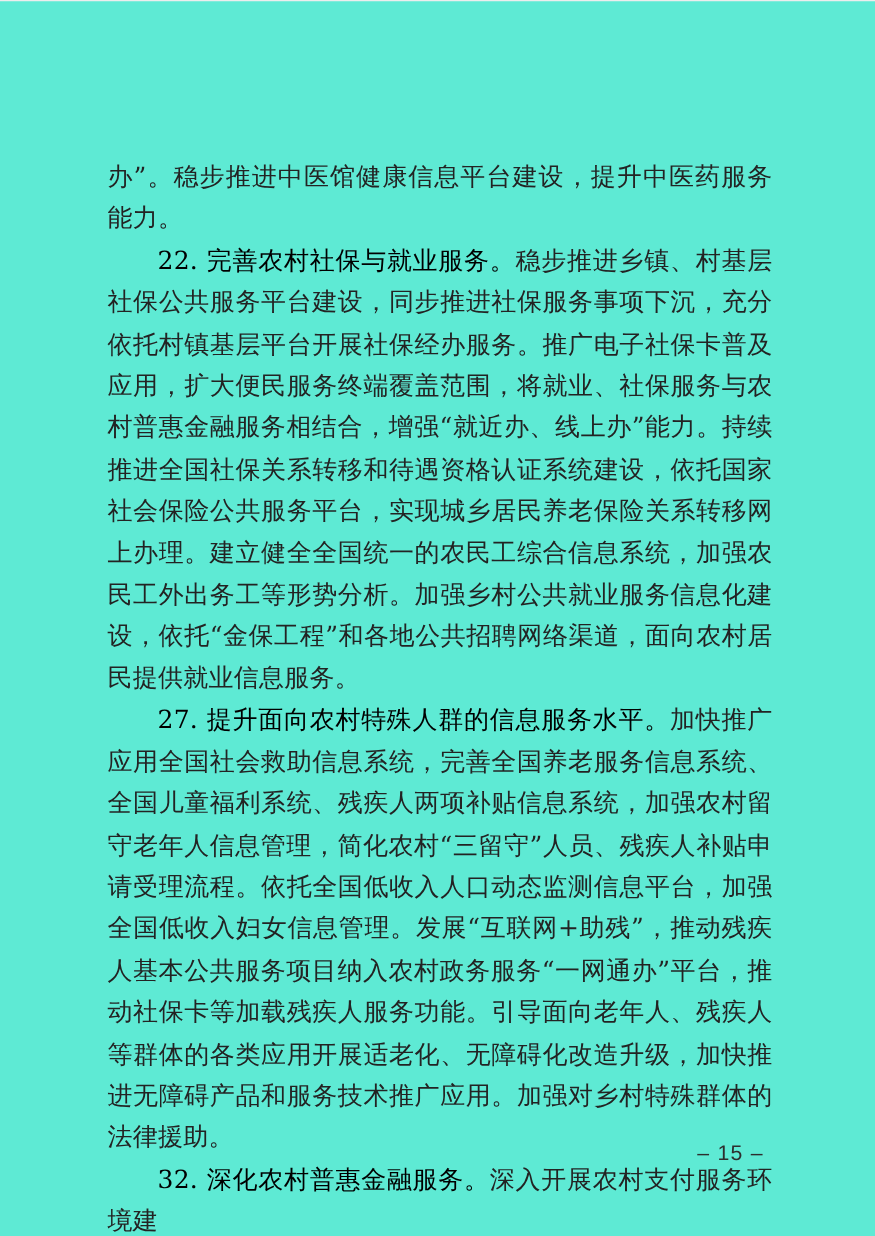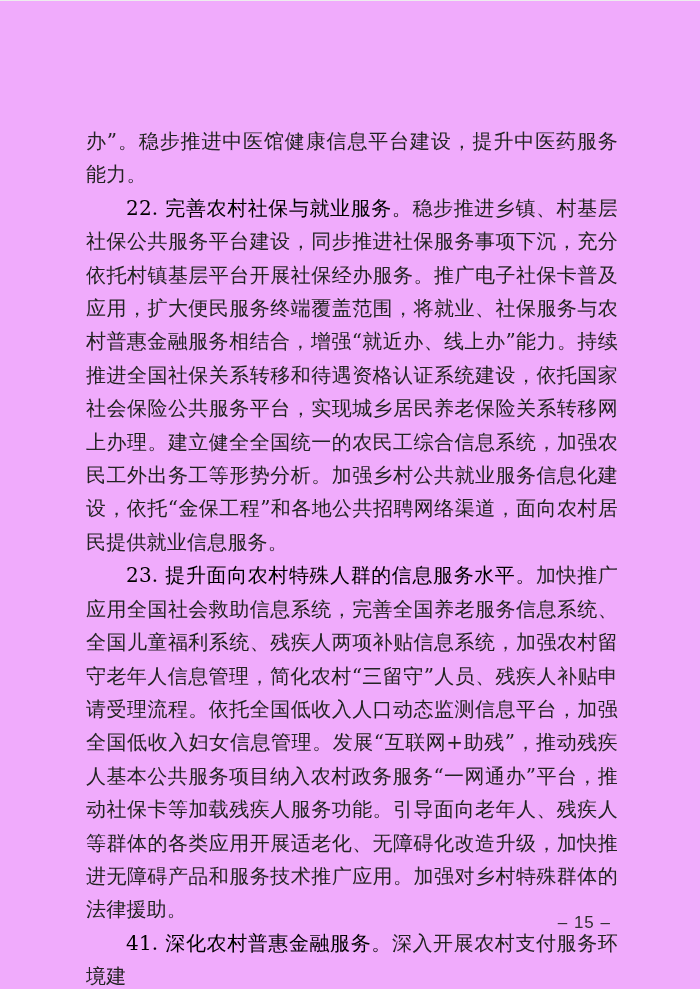--- a/index.html
+++ b/index.html
@@ -10,21 +10,21 @@
     width: 700px;
     height: 989px;
     background: #ffffff;
     position: relative;
     overflow: hidden;
     font-family: "DejaVu Serif", "Liberation Serif", serif;
   }
   .page {
     position: absolute;
     inset: 0;
-    background: #f0abfc;
+    background: #5eead4;
     border-top: 1px solid #ededed;
   }
   .content {
     position: absolute;
     left: 86px;
     top: 124px;
     width: 532px;
   }
   .para {
     margin: 0;
@@ -57,20 +57,20 @@
 </head>
 <body>
 
 <div class="page">
   <div class="content">
 
     <p class="para no-indent"><span class="lead"></span><span>办”。稳步推进中医馆健康信息平台建设，提升中医药服务能力。</span></p>
 
     <p class="para"><span class="lead">22. 完善农村社保与就业服务。</span><span>稳步推进乡镇、村基层社保公共服务平台建设，同步推进社保服务事项下沉，充分依托村镇基层平台开展社保经办服务。推广电子社保卡普及应用，扩大便民服务终端覆盖范围，将就业、社保服务与农村普惠金融服务相结合，增强“就近办、线上办”能力。持续推进全国社保关系转移和待遇资格认证系统建设，依托国家社会保险公共服务平台，实现城乡居民养老保险关系转移网上办理。建立健全全国统一的农民工综合信息系统，加强农民工外出务工等形势分析。加强乡村公共就业服务信息化建设，依托“金保工程”和各地公共招聘网络渠道，面向农村居民提供就业信息服务。</span></p>
 
-    <p class="para"><span class="lead">23. 提升面向农村特殊人群的信息服务水平。</span><span>加快推广应用全国社会救助信息系统，完善全国养老服务信息系统、全国儿童福利系统、残疾人两项补贴信息系统，加强农村留守老年人信息管理，简化农村“三留守”人员、残疾人补贴申请受理流程。依托全国低收入人口动态监测信息平台，加强全国低收入妇女信息管理。发展“互联网+助残”，推动残疾人基本公共服务项目纳入农村政务服务“一网通办”平台，推动社保卡等加载残疾人服务功能。引导面向老年人、残疾人等群体的各类应用开展适老化、无障碍化改造升级，加快推进无障碍产品和服务技术推广应用。加强对乡村特殊群体的法律援助。</span></p>
+    <p class="para"><span class="lead">27. 提升面向农村特殊人群的信息服务水平。</span><span>加快推广应用全国社会救助信息系统，完善全国养老服务信息系统、全国儿童福利系统、残疾人两项补贴信息系统，加强农村留守老年人信息管理，简化农村“三留守”人员、残疾人补贴申请受理流程。依托全国低收入人口动态监测信息平台，加强全国低收入妇女信息管理。发展“互联网+助残”，推动残疾人基本公共服务项目纳入农村政务服务“一网通办”平台，推动社保卡等加载残疾人服务功能。引导面向老年人、残疾人等群体的各类应用开展适老化、无障碍化改造升级，加快推进无障碍产品和服务技术推广应用。加强对乡村特殊群体的法律援助。</span></p>
 
-    <p class="para"><span class="lead">41. 深化农村普惠金融服务。</span><span>深入开展农村支付服务环境建</span></p>
+    <p class="para"><span class="lead">32. 深化农村普惠金融服务。</span><span>深入开展农村支付服务环境建</span></p>
 
   </div>
 
   <div class="pagenum">– 15 –</div>
 </div>
 
 </body></html>

